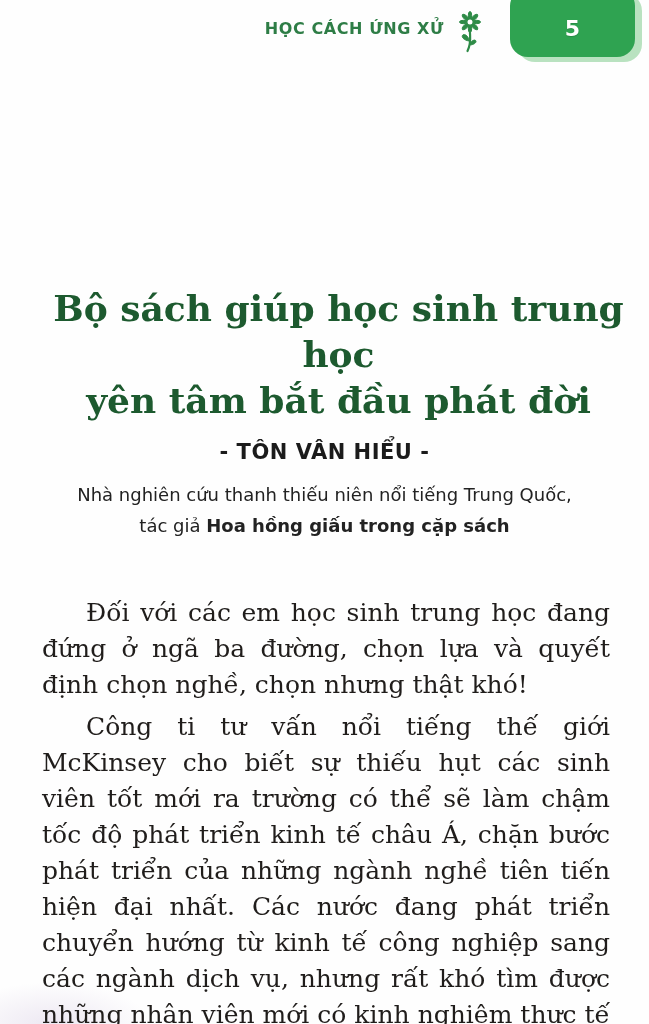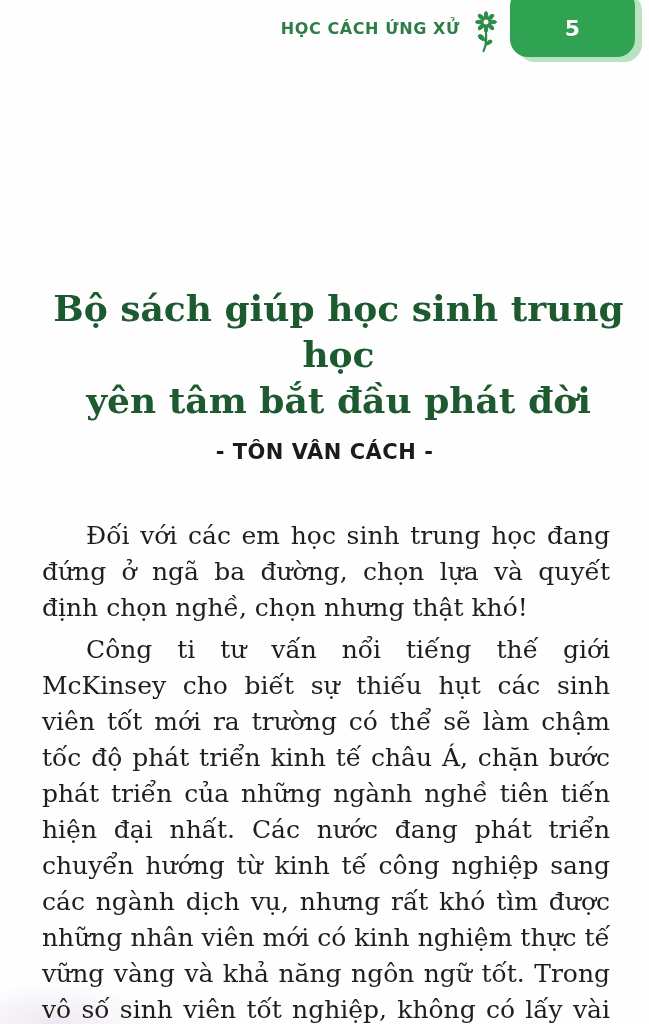--- a/index.html
+++ b/index.html
@@ -27,21 +27,21 @@
   }
   .header-inner {
     position: absolute;
     top: 0; left: 0;
     height: 57px;
     width: 510px;
     display: flex;
     align-items: center;
     justify-content: flex-end;
     gap: 10px;
-    padding-right: 8px;
+    padding-right: 24px;
   }
   .running-title {
     font-size: 16px;
     font-weight: bold;
     letter-spacing: 0.6px;
     color: #2e7d46;
     white-space: nowrap;
   }
   .flower { width: 32px; height: 42px; margin-top: 6px; }
 
@@ -135,21 +135,25 @@
     <div class="page-tab">
       <div class="page-number">5</div>
     </div>
   </div>
 
   <h1 class="article-title">
     <span style="display:block">Bộ sách giúp học sinh trung học</span>
     <span style="display:block">yên tâm bắt đầu phát đời</span>
   </h1>
 
-  <div class="author">- TÔN VÂN CÁCH -</div>
+  <div class="author">- TÔN VÂN HIỂU -</div>
 
+  <div class="author-bio">
+    <span style="display:block">Nhà nghiên cứu thanh thiếu niên nổi tiếng Trung Quốc,</span>
+    <span style="display:block"><span>tác giả </span><span class="book-title">Hoa hồng giấu trong cặp sách</span></span>
+  </div>
 
   <div class="body-text">
     <p>Đối với các em học sinh trung học đang đứng ở ngã ba đường, chọn lựa và quyết định chọn nghề, chọn nhưng thật khó!</p>
     <p>Công ti tư vấn nổi tiếng thế giới McKinsey cho biết sự thiếu hụt các sinh viên tốt mới ra trường có thể sẽ làm chậm tốc độ phát triển kinh tế châu Á, chặn bước phát triển của những ngành nghề tiên tiến hiện đại nhất. Các nước đang phát triển chuyển hướng từ kinh tế công nghiệp sang các ngành dịch vụ, nhưng rất khó tìm được những nhân viên mới có kinh nghiệm thực tế vững vàng và khả năng ngôn ngữ tốt. Trong vô số sinh viên tốt nghiệp, không có lấy vài người có thể làm việc suôn sẻ trong ngành dịch vụ.</p>
   </div>
 
 </div>
 
 </body></html>

